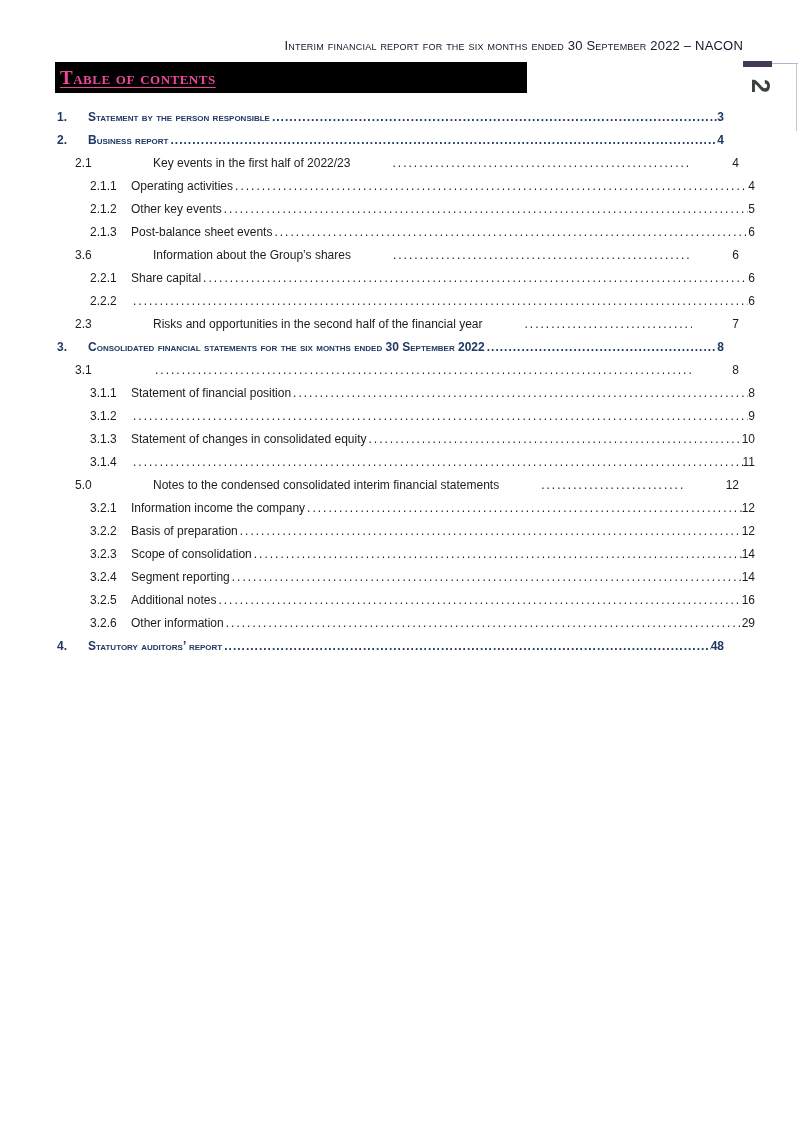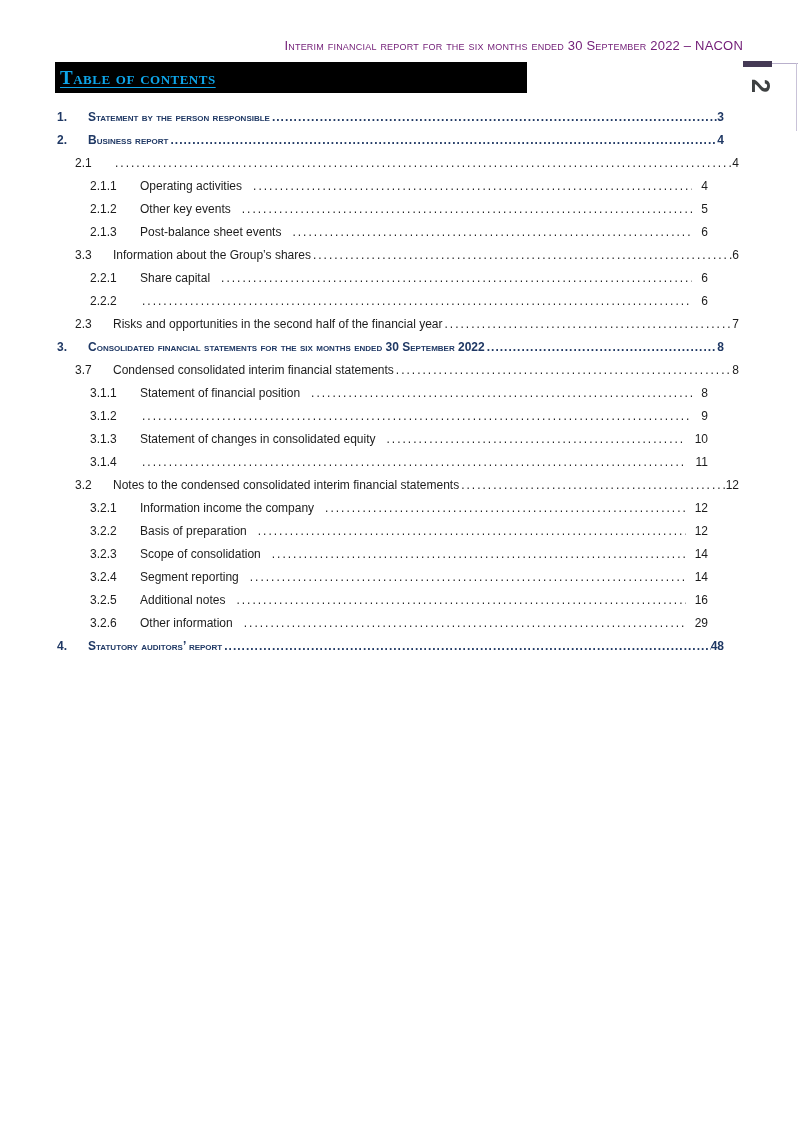--- a/index.html
+++ b/index.html
@@ -12,21 +12,21 @@
     font-family: "Liberation Sans", sans-serif;
   }
 
   
   .doc-header {
     position: absolute;
     top: 38px;
     right: 57px;
     font-size: 13px;
     font-variant: small-caps;
-    color: #701a75;
+    color: #0f172a;
     letter-spacing: 0.2px;
     white-space: nowrap;
   }
 
   
   .toc-title-box {
     position: absolute;
     left: 55px;
     top: 62px;
     width: 472px;
@@ -35,21 +35,21 @@
     box-sizing: border-box;
     padding-left: 5px;
     line-height: 31px;
   }
   .toc-title-text {
     font-family: "Liberation Serif", serif;
     font-weight: bold;
     font-variant: small-caps;
     font-size: 19px;
     letter-spacing: 0.5px;
-    color: #0ea5e9;
+    color: #ec4899;
     text-decoration: underline;
     text-underline-offset: 3px;
     margin-top: 24px;
   }
 
   
   .page-bar {
     position: absolute;
     top: 61px;
     left: 743px;
@@ -122,27 +122,27 @@
     color: #1F3864;
     font-weight: bold;
     font-variant: small-caps;
   }
   .toc-row.lvl1 .num { width: 31px; }
   .toc-row.lvl1 .leader { letter-spacing: 1px; }
 
   .toc-row.lvl2 {
     padding-left: 75px;
     padding-right: 61px;
+    gap: 40px;
   }
   .toc-row.lvl2 .num { width: 38px; }
 
   .toc-row.lvl3 {
     padding-left: 90px;
-    padding-right: 92px;
-    gap: 9px;
+    padding-right: 45px;
   }
   .toc-row.lvl3 .num { width: 41px; }
 </style>
 </head>
 <body>
 
 <div class="page">
 
   <div class="doc-header">Interim financial report for the six months ended 30 September 2022 – NACON</div>
 
@@ -163,20 +163,21 @@
       <span class="pg">3</span>
     </div>
       <div class="toc-row lvl1">
       <span class="num">2.</span>
       <span class="title">Business report</span>
       <span class="leader">................................................................................................................................................................................................................................................................................................................................................................................................................</span>
       <span class="pg">4</span>
     </div>
       <div class="toc-row lvl2">
       <span class="num">2.1</span>
+      <span class="title">Key events in the first half of 2022/23</span>
       <span class="leader">................................................................................................................................................................................................................................................................................................................................................................................................................</span>
       <span class="pg">4</span>
     </div>
       <div class="toc-row lvl3">
       <span class="num">2.1.1</span>
       <span class="title">Operating activities</span>
       <span class="leader">................................................................................................................................................................................................................................................................................................................................................................................................................</span>
       <span class="pg">4</span>
     </div>
       <div class="toc-row lvl3">
@@ -185,21 +186,21 @@
       <span class="leader">................................................................................................................................................................................................................................................................................................................................................................................................................</span>
       <span class="pg">5</span>
     </div>
       <div class="toc-row lvl3">
       <span class="num">2.1.3</span>
       <span class="title">Post-balance sheet events</span>
       <span class="leader">................................................................................................................................................................................................................................................................................................................................................................................................................</span>
       <span class="pg">6</span>
     </div>
       <div class="toc-row lvl2">
-      <span class="num">3.3</span>
+      <span class="num">3.6</span>
       <span class="title">Information about the Group’s shares</span>
       <span class="leader">................................................................................................................................................................................................................................................................................................................................................................................................................</span>
       <span class="pg">6</span>
     </div>
       <div class="toc-row lvl3">
       <span class="num">2.2.1</span>
       <span class="title">Share capital</span>
       <span class="leader">................................................................................................................................................................................................................................................................................................................................................................................................................</span>
       <span class="pg">6</span>
     </div>
@@ -214,22 +215,21 @@
       <span class="leader">................................................................................................................................................................................................................................................................................................................................................................................................................</span>
       <span class="pg">7</span>
     </div>
       <div class="toc-row lvl1">
       <span class="num">3.</span>
       <span class="title">Consolidated financial statements for the six months ended 30 September 2022</span>
       <span class="leader">................................................................................................................................................................................................................................................................................................................................................................................................................</span>
       <span class="pg">8</span>
     </div>
       <div class="toc-row lvl2">
-      <span class="num">3.7</span>
-      <span class="title">Condensed consolidated interim financial statements</span>
+      <span class="num">3.1</span>
       <span class="leader">................................................................................................................................................................................................................................................................................................................................................................................................................</span>
       <span class="pg">8</span>
     </div>
       <div class="toc-row lvl3">
       <span class="num">3.1.1</span>
       <span class="title">Statement of financial position</span>
       <span class="leader">................................................................................................................................................................................................................................................................................................................................................................................................................</span>
       <span class="pg">8</span>
     </div>
       <div class="toc-row lvl3">
@@ -242,21 +242,21 @@
       <span class="title">Statement of changes in consolidated equity</span>
       <span class="leader">................................................................................................................................................................................................................................................................................................................................................................................................................</span>
       <span class="pg">10</span>
     </div>
       <div class="toc-row lvl3">
       <span class="num">3.1.4</span>
       <span class="leader">................................................................................................................................................................................................................................................................................................................................................................................................................</span>
       <span class="pg">11</span>
     </div>
       <div class="toc-row lvl2">
-      <span class="num">3.2</span>
+      <span class="num">5.0</span>
       <span class="title">Notes to the condensed consolidated interim financial statements</span>
       <span class="leader">................................................................................................................................................................................................................................................................................................................................................................................................................</span>
       <span class="pg">12</span>
     </div>
       <div class="toc-row lvl3">
       <span class="num">3.2.1</span>
       <span class="title">Information income the company</span>
       <span class="leader">................................................................................................................................................................................................................................................................................................................................................................................................................</span>
       <span class="pg">12</span>
     </div>

